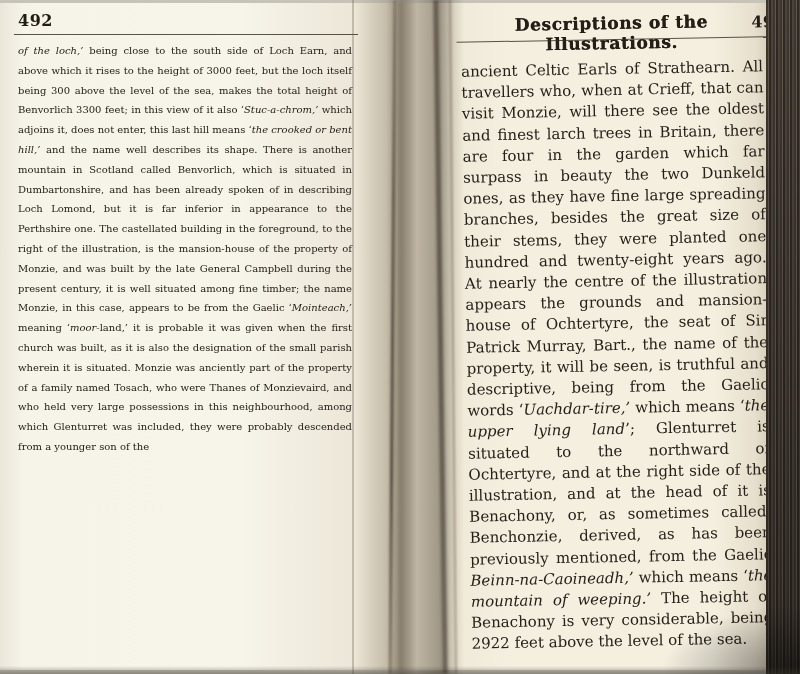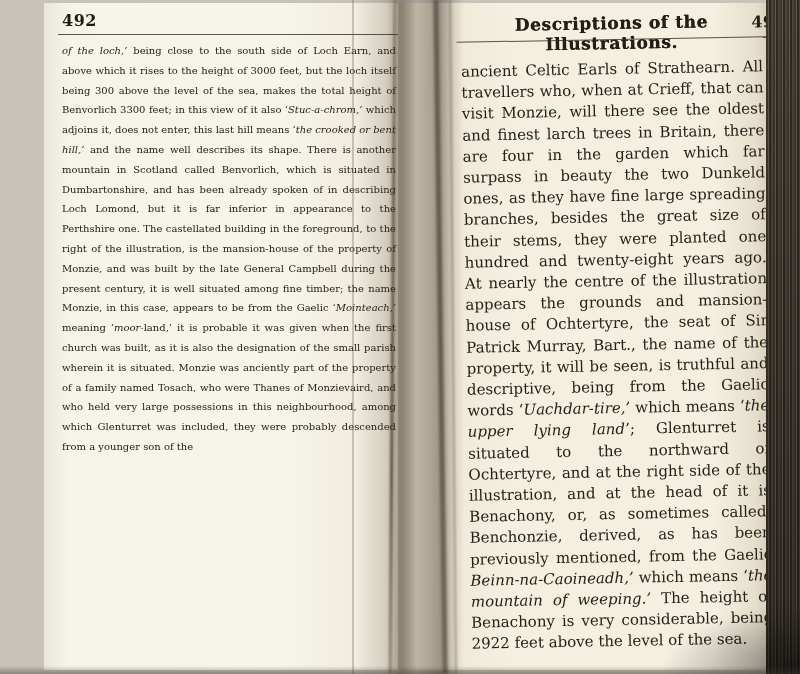--- a/index.html
+++ b/index.html
@@ -6,21 +6,20 @@
   html,body { background:#8f8b81; }
   .scan {
     position:relative; width:800px; height:674px; overflow:hidden;
     background:#c7c3b8;
     font-family:"DejaVu Serif","Liberation Serif",serif;
   }
   .page { position:absolute; top:3px; height:667px; overflow:hidden; }
   .page-left {
     left:0; width:398px;
     background:linear-gradient(90deg,#eae6da 0%,#f6f3e9 6%,#f7f4ea 60%,#ece7d8 88%,#dcd5c2 97%,#cfc8b4 100%);
-    margin-left:44px;
   }
   .page-right {
     left:398px; width:372px;
     background:linear-gradient(90deg,#c4bca8 0%,#ddd5c2 5%,#efe9d8 14%,#f4efdf 30%,#f4efdf 85%,#e6dfcd 96%,#d5cdb8 100%);
   }
   .head-area { position:absolute; left:14px; top:6px; width:344px; height:24px; }
   .pagenum {
     position:absolute; top:2px; font-weight:bold; font-size:16px; color:#221c15;
     letter-spacing:.5px;
   }

